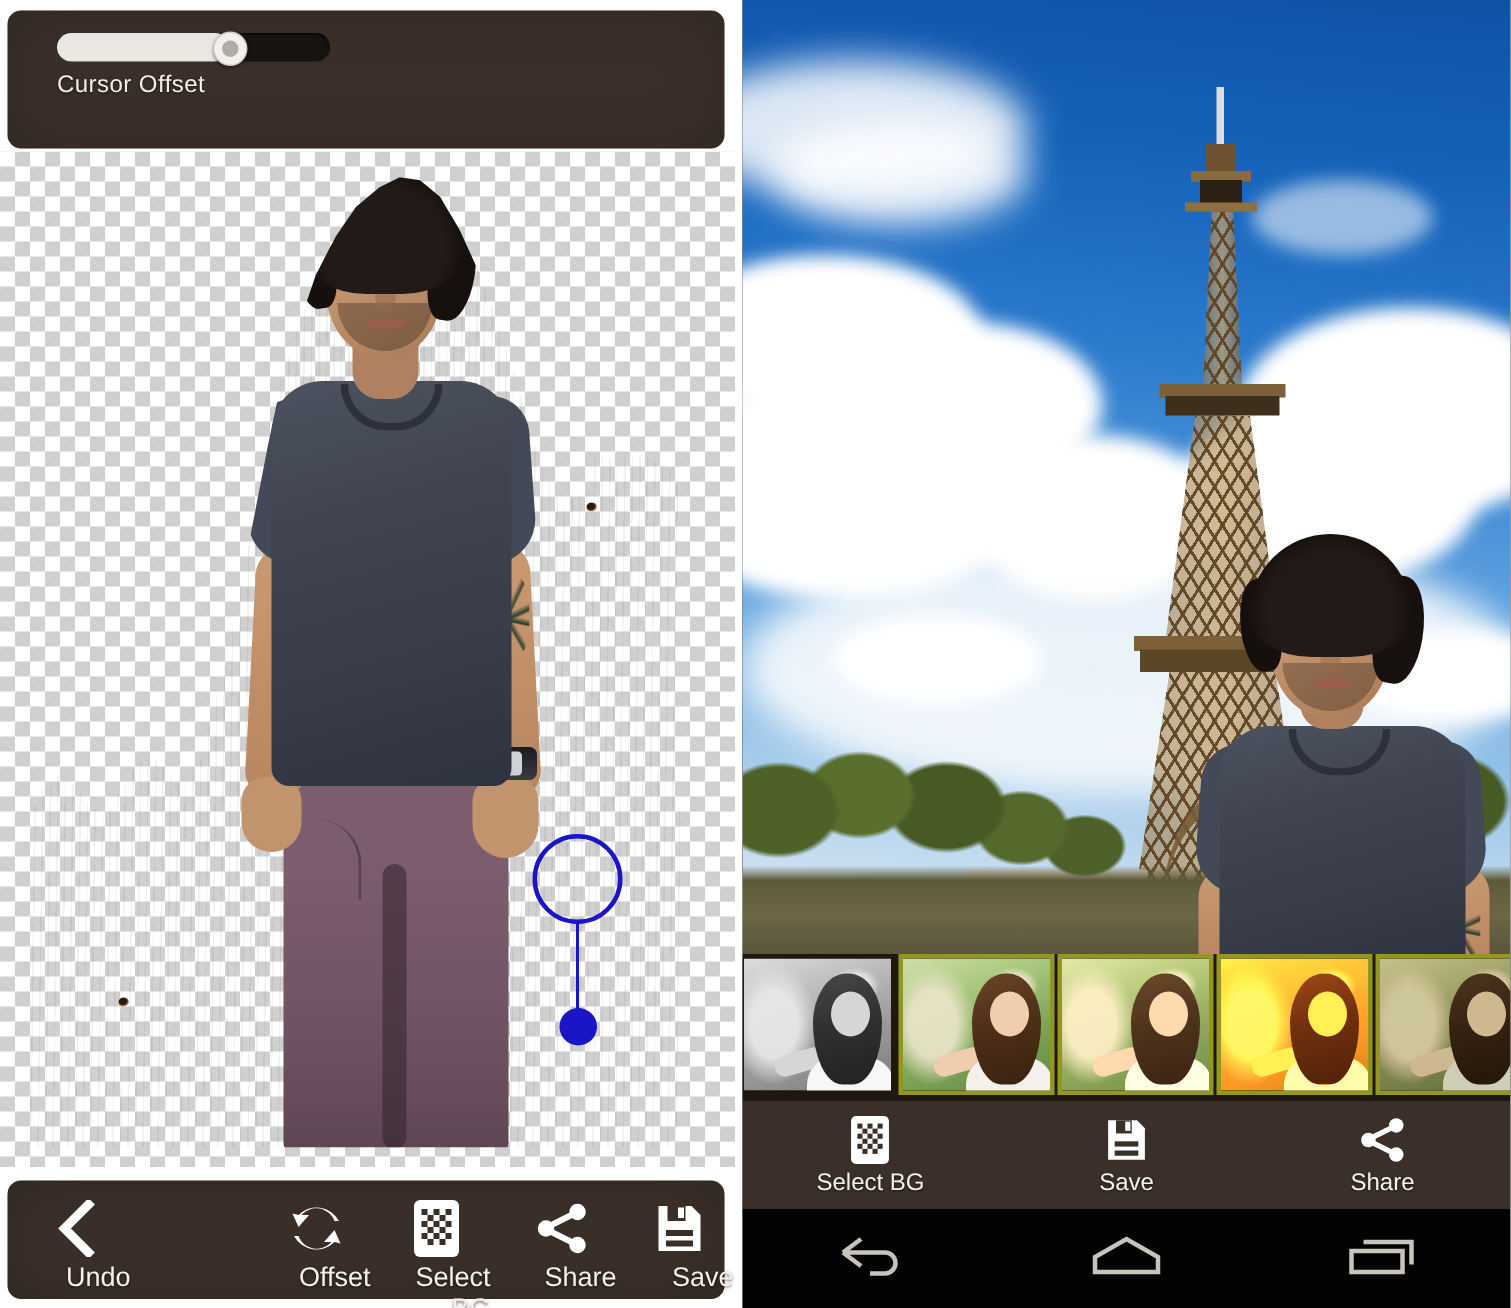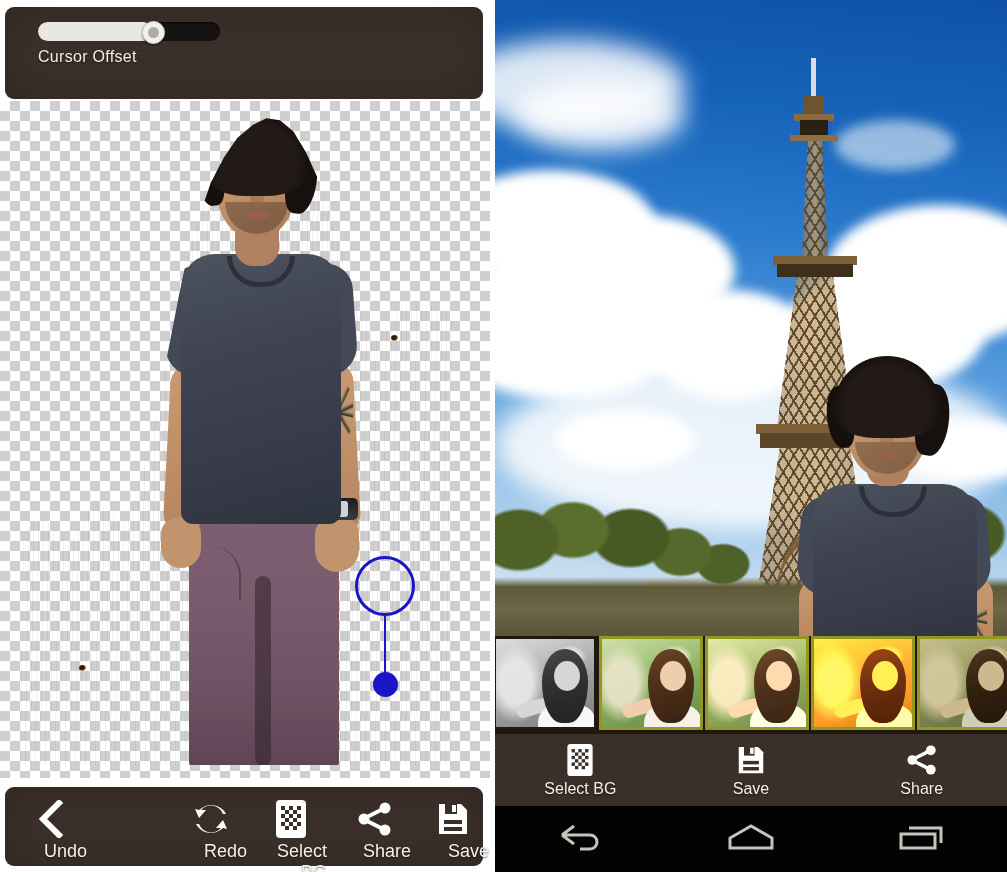--- a/index.html
+++ b/index.html
@@ -394,21 +394,21 @@
       </div>
 
 
       <div class="tb-item" style="left:170px;">
         <div class="tb-ico">
           <svg width="36" height="36" viewBox="0 0 36 36">
             <path d="M30 13 A13 13 0 0 0 8 9 L13 9 L6 17 L2 8 L6 9 A17 17 0 0 1 33 13 Z" fill="#fff"></path>
             <path d="M6 23 A13 13 0 0 0 28 27 L23 27 L30 19 L34 28 L30 27 A17 17 0 0 1 3 23 Z" fill="#fff"></path>
           </svg>
         </div>
-        <div class="tb-txt">Redo</div>
+        <div class="tb-txt">Offset</div>
       </div>
 
       <div class="tb-item" style="left:250px;">
         <div class="tb-ico">
           <svg width="30" height="38" viewBox="0 0 30 38">
             <rect x="0" y="0" width="30" height="38" rx="4" fill="#fff"></rect>
             <g fill="#3b3029">
               <rect x="5" y="6" width="4" height="4"></rect>
                 <rect x="13" y="6" width="4" height="4"></rect>
                 <rect x="21" y="6" width="4" height="4"></rect>

